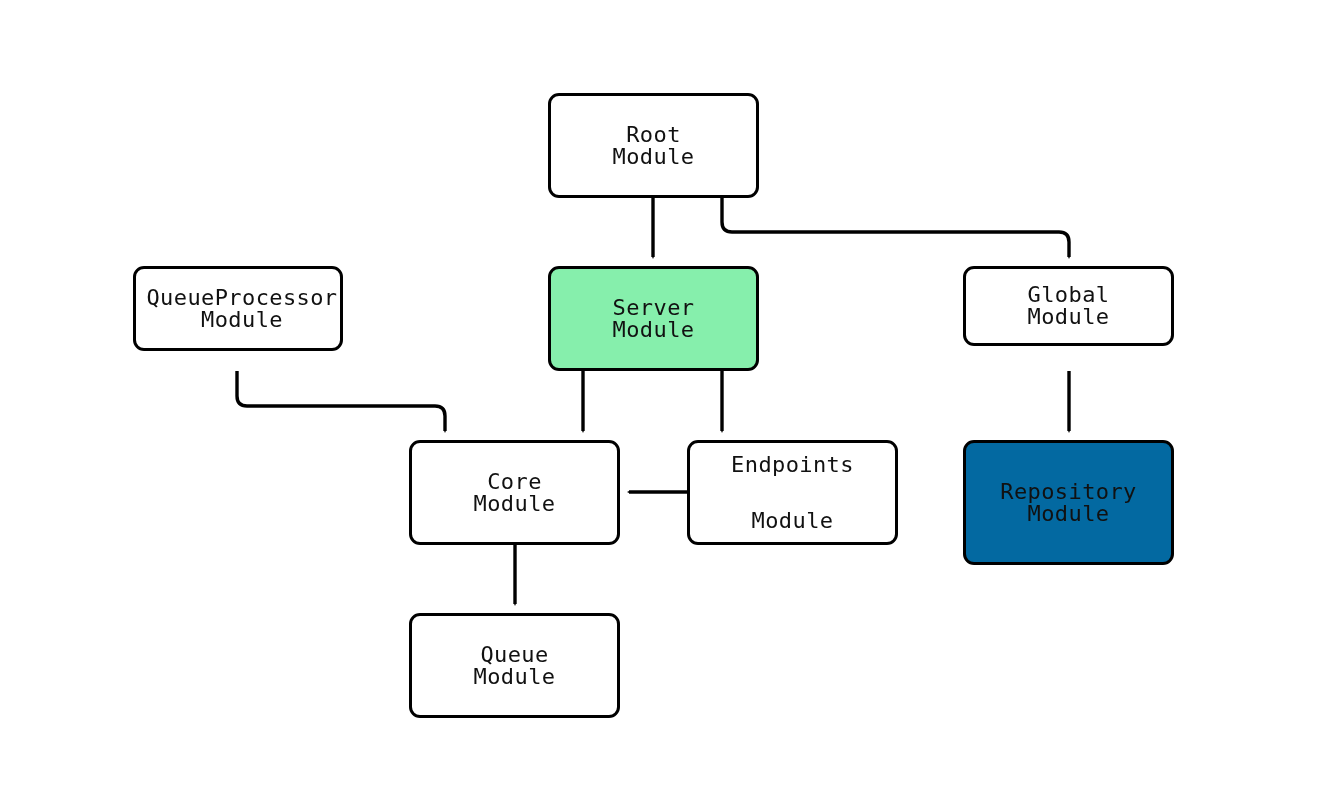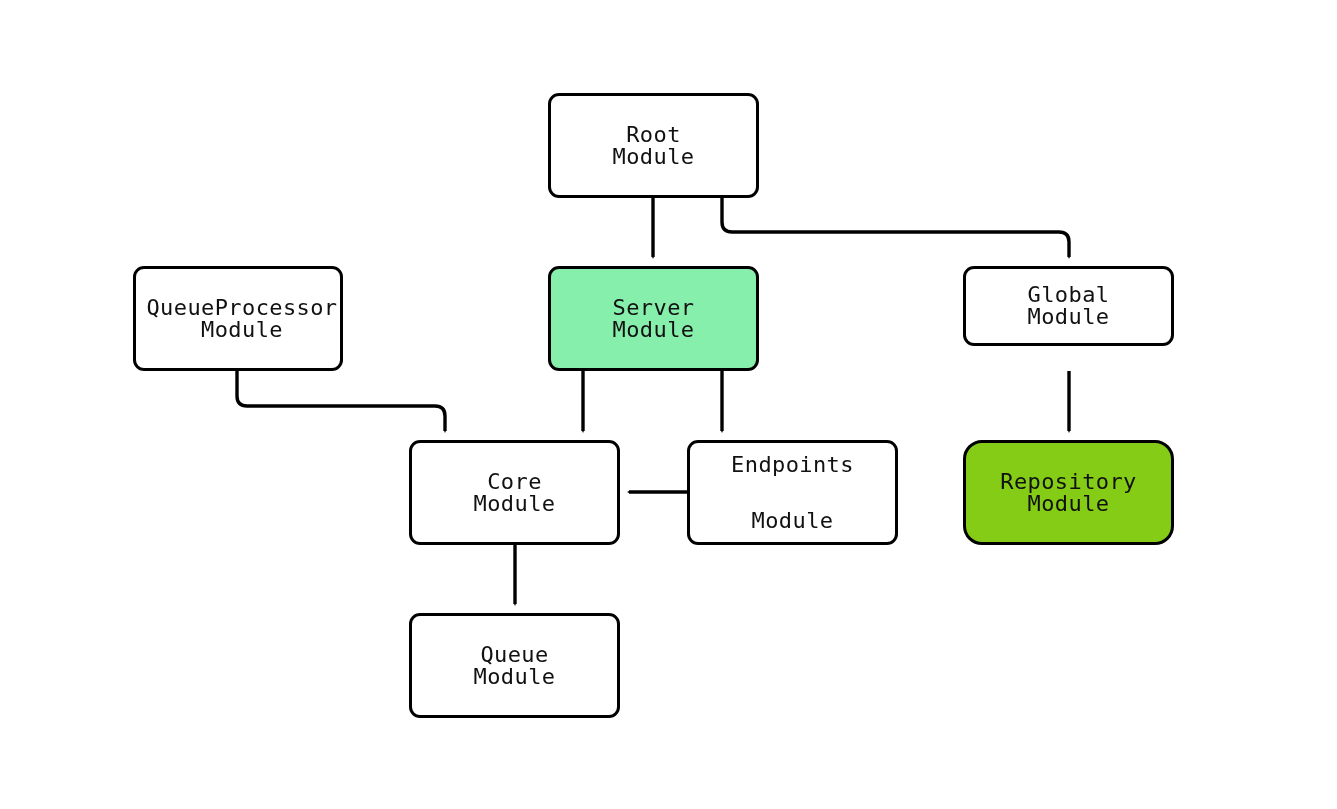--- a/index.html
+++ b/index.html
@@ -72,21 +72,21 @@
         <path d="M 1069 371 L 1069 431" fill="none" marker-end="url(#arrow-down)"></path>
         <path d="M 515 545 L 515 604" fill="none" marker-end="url(#arrow-down)"></path>
       </g>
   </svg>
 
   <div class="node" style="left: 548px; top: 93px; width: 211px; height: 105px; border-width: 3.4px; border-radius: 11px; border-color: rgb(0, 0, 0); background: rgb(255, 255, 255);">
     <span class="node-label">Root</span>
     <span class="node-label">Module</span>
   </div>
 
-  <div class="node" style="left: 133px; top: 266px; width: 210px; height: 105px; border-width: 3.4px; border-radius: 11px; border-color: rgb(0, 0, 0); background: rgb(255, 255, 255); padding-left: 8px;">
+  <div class="node" style="left: 133px; top: 266px; width: 210px; height: 85px; border-width: 3.4px; border-radius: 11px; border-color: rgb(0, 0, 0); background: rgb(255, 255, 255); padding-left: 8px;">
     <span class="node-label">QueueProcessor</span>
     <span class="node-label">Module</span>
   </div>
 
   <div class="node" style="left: 548px; top: 266px; width: 211px; height: 105px; border-width: 3.4px; border-radius: 11px; border-color: rgb(0, 0, 0); background: #86efac;">
     <span class="node-label">Server</span>
     <span class="node-label">Module</span>
   </div>
 
   <div class="node" style="left: 963px; top: 266px; width: 211px; height: 80px; border-width: 3.4px; border-radius: 11px; border-color: rgb(0, 0, 0); background: rgb(255, 255, 255);">
@@ -97,21 +97,21 @@
   <div class="node" style="left: 409px; top: 440px; width: 211px; height: 105px; border-width: 3.4px; border-radius: 11px; border-color: rgb(0, 0, 0); background: rgb(255, 255, 255);">
     <span class="node-label">Core</span>
     <span class="node-label">Module</span>
   </div>
 
   <div class="node" style="left: 687px; top: 440px; width: 211px; height: 105px; border-width: 3.4px; border-radius: 11px; border-color: rgb(0, 0, 0); background: rgb(255, 255, 255); gap: 34px;">
     <span class="node-label">Endpoints</span>
     <span class="node-label">Module</span>
   </div>
 
-  <div class="node" style="left: 963px; top: 440px; width: 211px; height: 105px; border-width: 3.4px; border-radius: 19px; border-color: rgb(0, 0, 0); background: #84cc16;">
+  <div class="node" style="left: 963px; top: 440px; width: 211px; height: 125px; border-width: 3.4px; border-radius: 11px; border-color: rgb(0, 0, 0); background: #0369a1;">
     <span class="node-label">Repository</span>
     <span class="node-label">Module</span>
   </div>
 
   <div class="node" style="left: 409px; top: 613px; width: 211px; height: 105px; border-width: 3.4px; border-radius: 11px; border-color: rgb(0, 0, 0); background: rgb(255, 255, 255);">
     <span class="node-label">Queue</span>
     <span class="node-label">Module</span>
   </div>
 
 </div>

